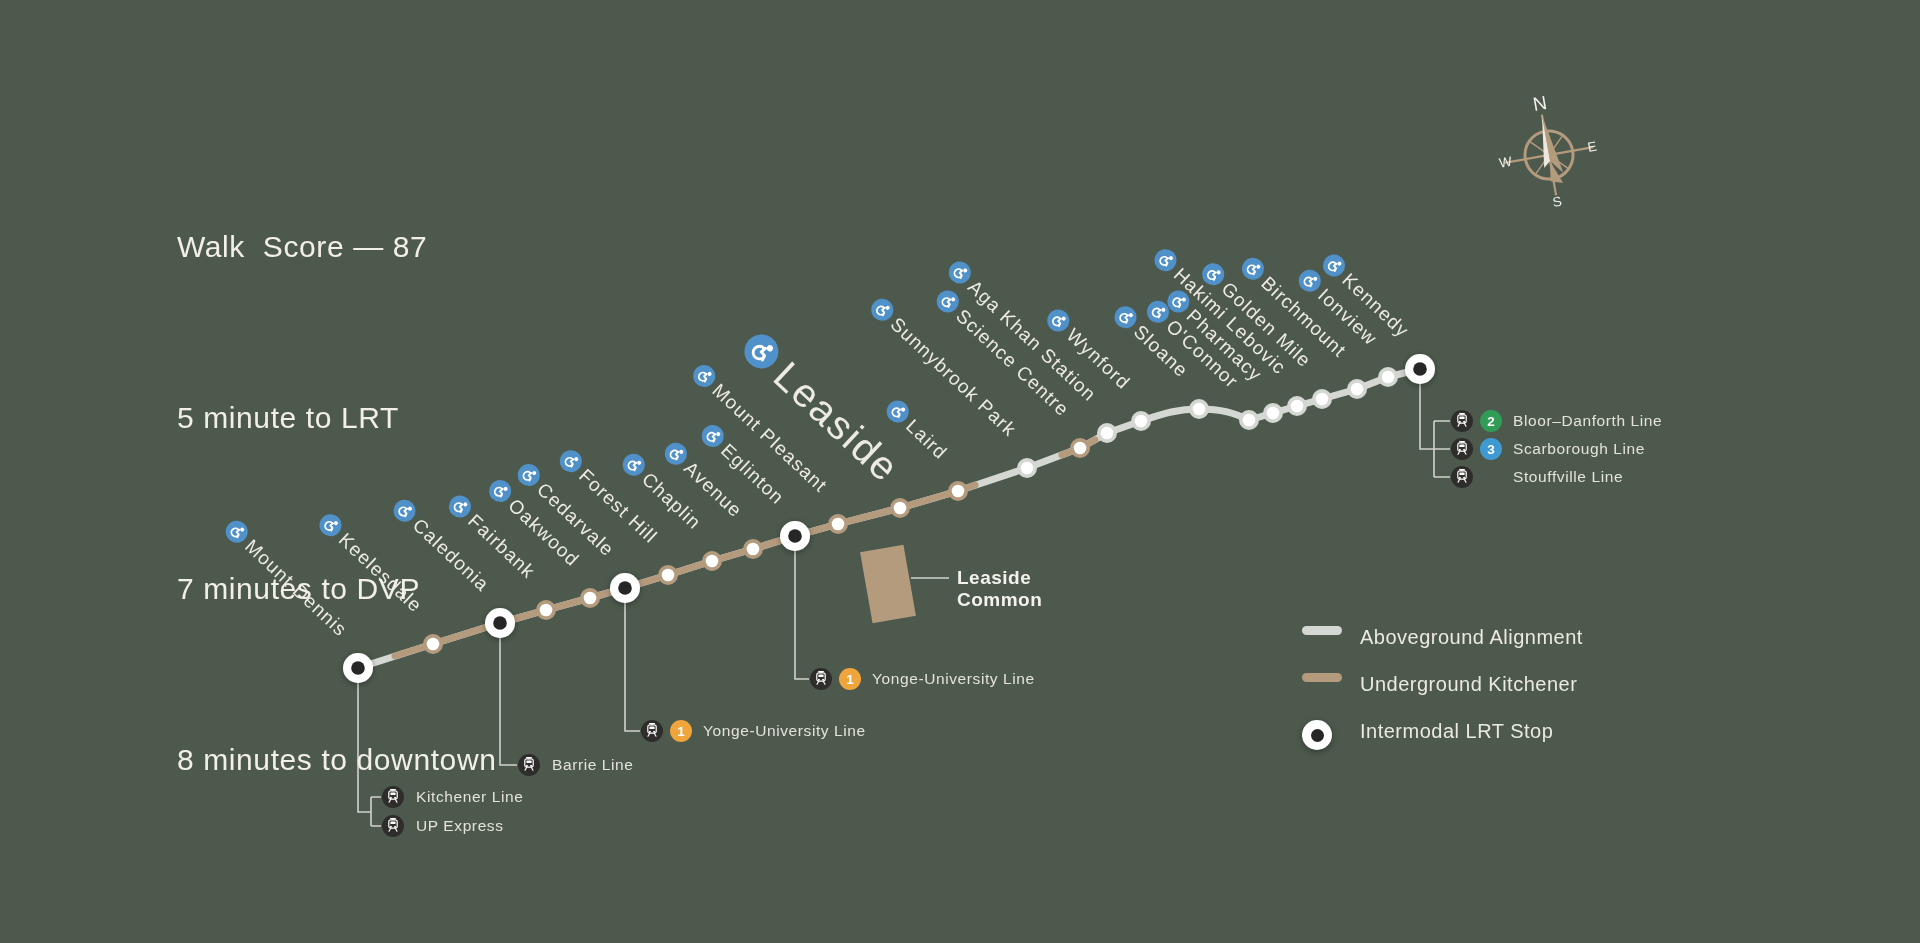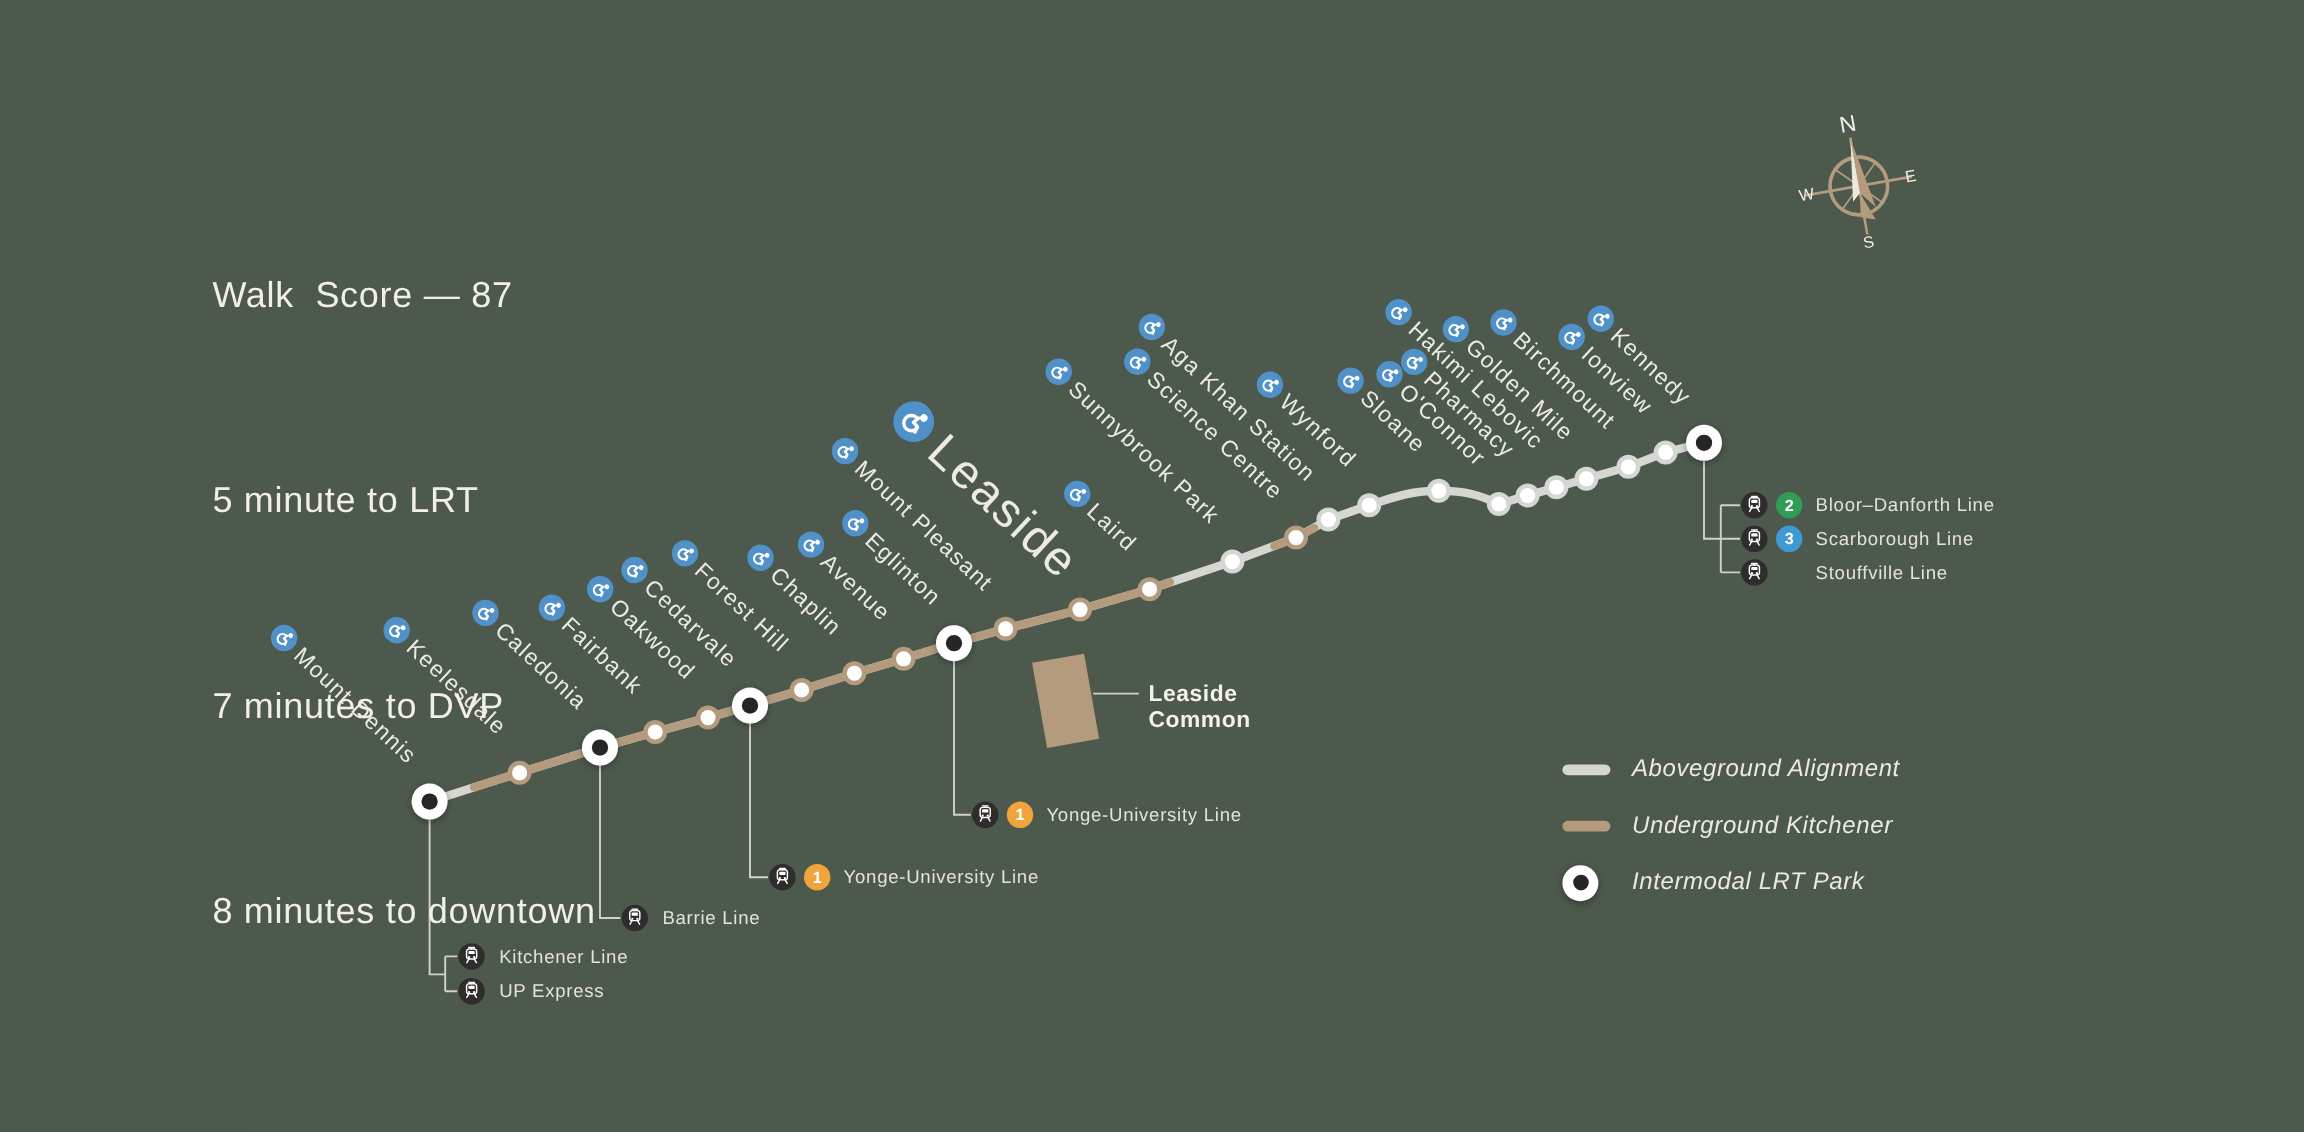--- a/index.html
+++ b/index.html
@@ -9,21 +9,21 @@
     font-family:"Liberation Sans", sans-serif;
   }
   .stage{position:absolute;inset:0;width:1920px;height:943px;}
   svg.map{position:absolute;left:0;top:0;}
   .stats{
     position:absolute;left:135px;top:104px;
     color:#f1efe8;font-size:30px;font-weight:300;
     letter-spacing:.6px;line-height:57px;white-space:pre;margin-left:42px;
   }
   .legend{position:absolute;left:1302px;top:626px;}
-  .legend-row{display:flex;align-items:center;height:31px;margin-bottom:16px;font-style:italic;}
+  .legend-row{display:flex;align-items:flex-start;height:31px;margin-bottom:16px;}
   .legend-swatch{width:44px;display:flex;align-items:center;}
   .swatch-line{width:40px;height:9px;border-radius:5px;}
   .swatch-grey{background:#d5d7d3;}
   .swatch-tan{background:#b49b7e;}
   .swatch-circle{
     width:30px;height:30px;border-radius:50%;background:#ffffff;
     display:flex;align-items:center;justify-content:center;
     box-shadow:0 2px 6px rgba(0,0,0,.35);
   }
   .swatch-dot{width:13px;height:13px;border-radius:50%;background:#262626;}
@@ -528,17 +528,17 @@
           <span class="swatch-line swatch-tan"></span>
         </span>
       <span class="legend-label">Underground Kitchener</span>
     </div>
     <div class="legend-row">
       <span class="legend-swatch">
           <span class="swatch-circle">
             <span class="swatch-dot"></span>
           </span>
         </span>
-      <span class="legend-label">Intermodal LRT Park</span>
+      <span class="legend-label">Intermodal LRT Stop</span>
     </div>
   </div>
 
 </div>
 
 </body></html>

